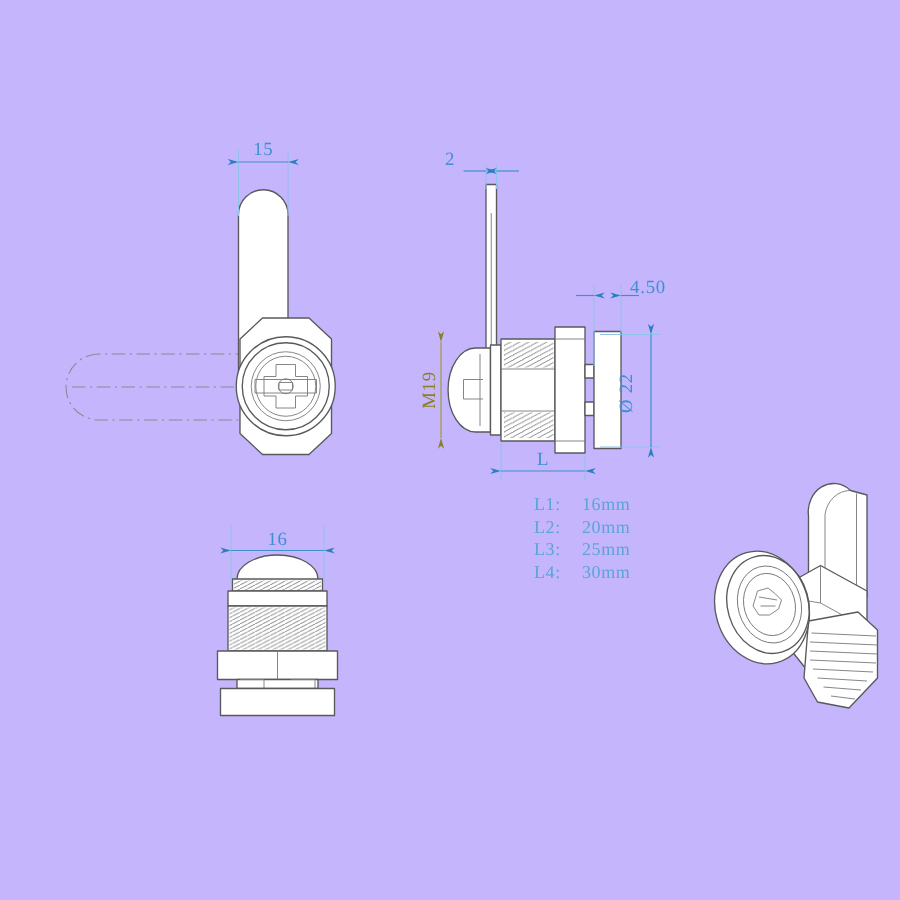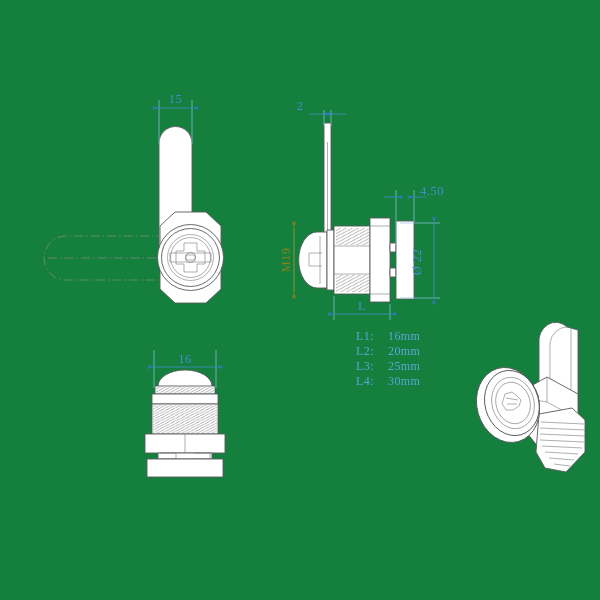--- a/index.html
+++ b/index.html
@@ -8,21 +8,21 @@
     padding: 0;
     background: #ffffff;
   }
   body {
     font-family: "Liberation Serif", "DejaVu Serif", serif;
   }
   #sheet {
     position: relative;
     width: 600px;
     height: 600px;
-    background: #15803d;
+    background: #c4b5fd;
     overflow: hidden;
   }
   #sheet svg {
     display: block;
   }
   .part-line {
     fill: none;
     stroke: #58595b;
     stroke-width: 0.9;
     stroke-linecap: round;

